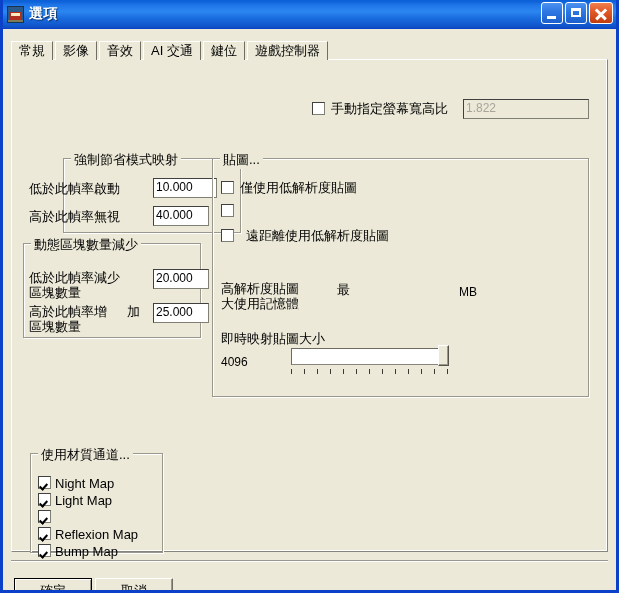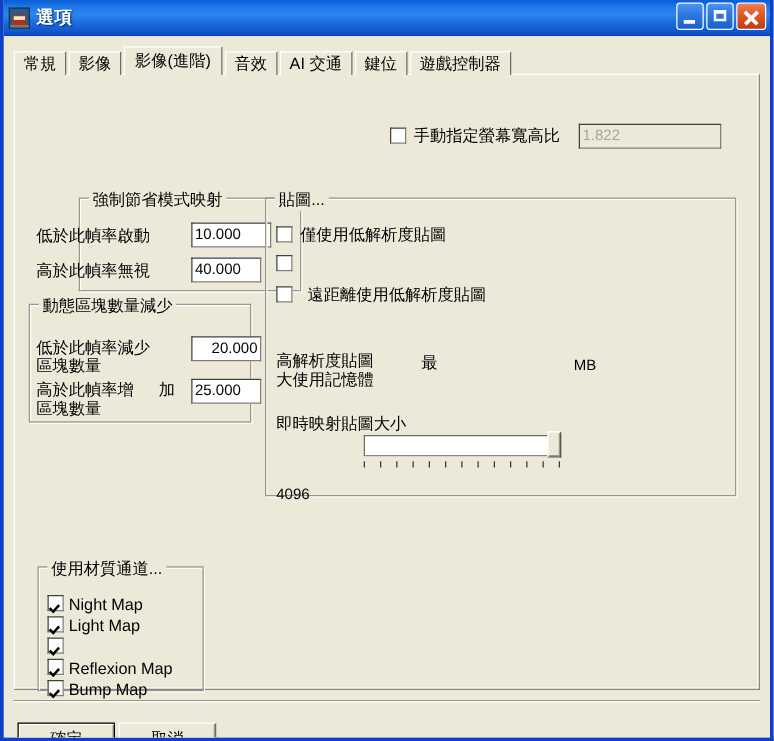--- a/index.html
+++ b/index.html
@@ -355,45 +355,44 @@
     </div>
   </div>
 
   <div id="client">
 
     <div id="tabpanel"></div>
 
     <div id="tabstrip">
       <div class="tab">常規</div>
       <div class="tab">影像</div>
-      <div class="tab selected">影像(進階)</div>
       <div class="tab">音效</div>
       <div class="tab">AI 交通</div>
       <div class="tab">鍵位</div>
       <div class="tab">遊戲控制器</div>
     </div>
 
     <div class="chk" style="left:309px; top:73px;"></div>
     <div class="chk-label" style="left:328px; top:73px;">手動指定螢幕寬高比</div>
-    <div class="txtbox disabled" style="left:460px; top:70px; width:114px; height:20px;">1.822</div>
+    <div class="txtbox disabled" style="left:460px; top:70px; width:126px; height:20px;">1.822</div>
 
     <div class="groupbox" style="left:20px; top:129px; width:178px; height:75px;margin-left:40px;">
       <div class="group-title">強制節省模式映射</div>
     </div>
     <div class="lbl" style="left:26px; top:152px;">低於此幀率啟動</div>
     <div class="txtbox" style="left:150px; top:149px; width:64px; height:20px;">10.000</div>
     <div class="lbl" style="left:26px; top:180px;">高於此幀率無視</div>
     <div class="txtbox" style="left:150px; top:177px; width:56px; height:20px;">40.000</div>
 
     <div class="groupbox" style="left:20px; top:214px; width:178px; height:95px;">
       <div class="group-title">動態區塊數量減少</div>
     </div>
     <div class="lbl" style="left:26px; top:241px;">低於此幀率減少</div>
     <div class="lbl" style="left:26px; top:256px;">區塊數量</div>
-    <div class="txtbox" style="left:150px; top:240px; width:56px; height:20px;text-align:right;">20.000</div>
+    <div class="txtbox" style="left:150px; top:240px; width:56px; height:20px;">20.000</div>
     <div class="lbl" style="left:26px; top:275px;">高於此幀率增</div>
     <div class="lbl" style="left:26px; top:290px;">區塊數量</div>
     <div class="lbl" style="left:124px; top:275px;">加</div>
     <div class="txtbox" style="left:150px; top:274px; width:56px; height:20px;">25.000</div>
 
     <div class="groupbox" style="left:209px; top:129px; width:377px; height:239px;text-decoration:underline;">
       <div class="group-title">貼圖...</div>
     </div>
 
     <div class="chk" style="left:218px; top:152px;"></div>
@@ -403,21 +402,21 @@
 
     <div class="chk" style="left:218px; top:200px;"></div>
     <div class="chk-label" style="left:243px; top:200px;">遠距離使用低解析度貼圖</div>
 
     <div class="lbl" style="left:218px; top:252px;">高解析度貼圖</div>
     <div class="lbl" style="left:218px; top:267px;">大使用記憶體</div>
     <div class="lbl" style="left:334px; top:253px;">最</div>
     <div class="lbl lbl-en" style="left:456px; top:256px;">MB</div>
 
     <div class="lbl" style="left:218px; top:302px;">即時映射貼圖大小</div>
-    <div class="lbl lbl-en" style="left:218px; top:326px;margin-top:33px;">4096</div>
+    <div class="lbl lbl-en" style="left:218px; top:326px;">4096</div>
 
     <div class="trackbar" style="left:288px; top:316px; width:158px; height:30px;">
       <div class="channel" style="width:158px;"></div>
       <div class="thumb" style="left:147px; top:0px;"></div>
       <div class="ticks" style="width:158px;">
         <div class="tick" style="left:0px;"></div>
         <div class="tick" style="left:13px;"></div>
         <div class="tick" style="left:26px;"></div>
         <div class="tick" style="left:39px;"></div>
         <div class="tick" style="left:52px;"></div>

